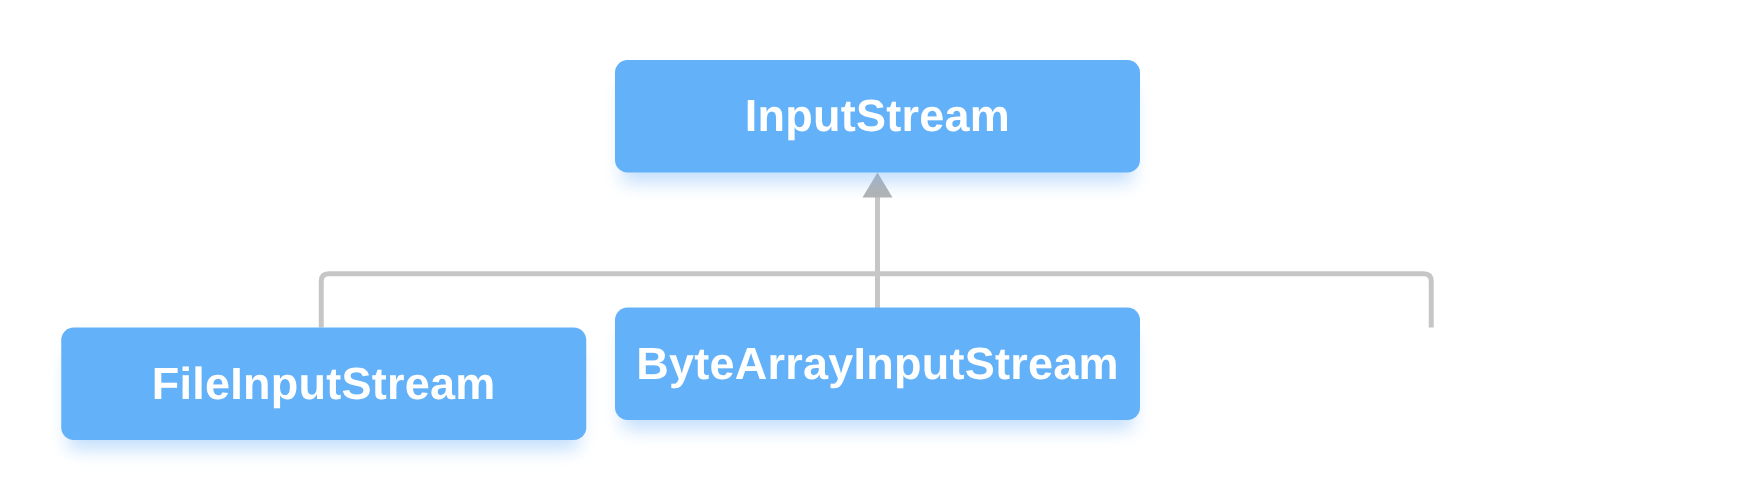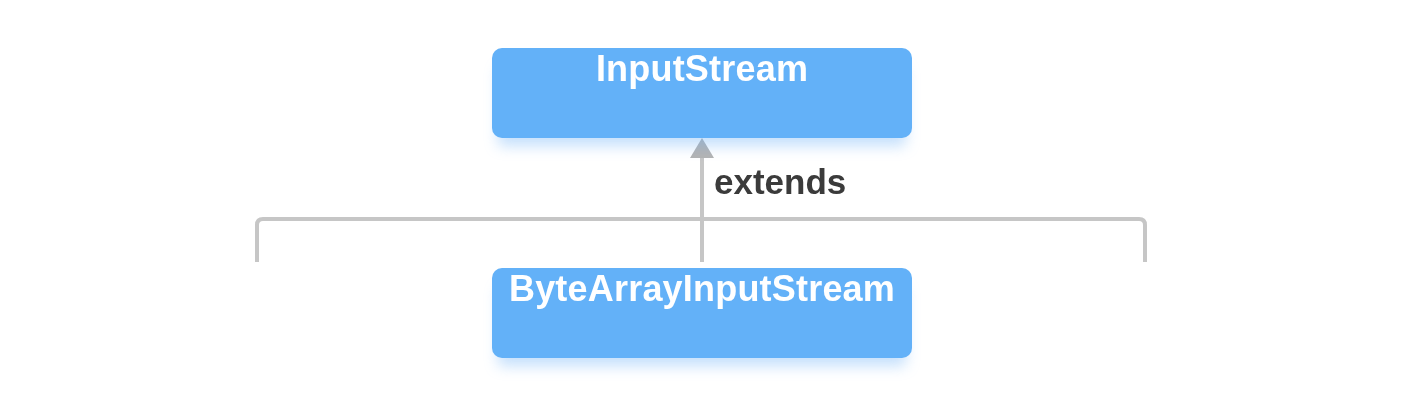--- a/index.html
+++ b/index.html
@@ -31,34 +31,34 @@
     fill: var(--arrowhead, #b3b3b3);
     stroke: none;
   }
   .node {
     position: absolute;
     width: 420px;
     height: 90px;
     background: var(--node-fill, #63b1f8);
     border-radius: 10px;
     display: flex;
-    align-items: flex-start;
+    align-items: center;
     justify-content: center;
     box-shadow: 0 14px 14px -6px var(--node-shadow, rgba(111,177,248,0.40));
   }
   .node-label {
     color: var(--node-text, #ffffff);
     font-size: 36px;
     font-weight: bold;
     white-space: nowrap;
     letter-spacing: 0.2px;
   }
   .node-parent   { left: 492px; top: 48px; }
   .node-child-0  { left: 49px;  top: 262px; }
-  .node-child-1  { left: 492px; top: 268px; }
+  .node-child-1  { left: 492px; top: 246px; }
   .node-child-2  { left: 936px; top: 262px; }
   .edge-label {
     position: absolute;
     left: 714px;
     top: 162px;
     font-size: 35px;
     font-weight: bold;
     color: var(--edge-label-text, #3b3b3b);
     white-space: nowrap;
   }
@@ -74,21 +74,23 @@
 
     <path class="connector-path" d="M 702 262 L 702 155"></path>
 
     <polygon class="arrow-head" points="702,138 690,158 714,158"></polygon>
   </svg>
 
   <div class="node node-parent">
     <span class="node-label">InputStream</span>
   </div>
 
-  <div class="edge-label">extends</div>
 
+  <div class="node node-child-0">
+    <span class="node-label">FileInputStream</span>
+  </div>
 
   <div class="node node-child-1">
     <span class="node-label">ByteArrayInputStream</span>
   </div>
 
 
 </div>
 
 </body></html>

